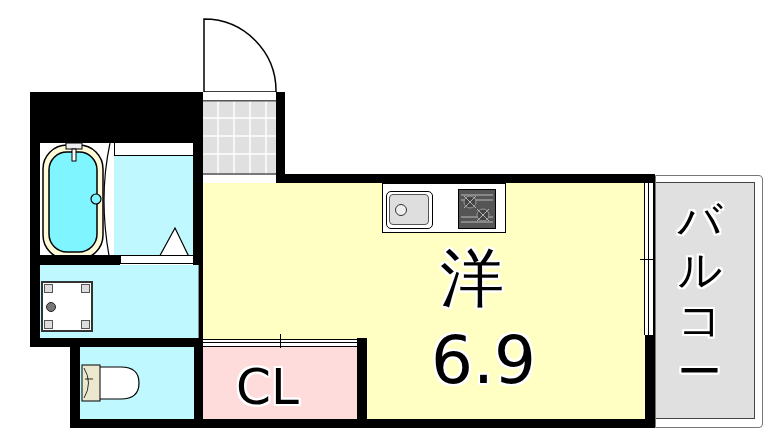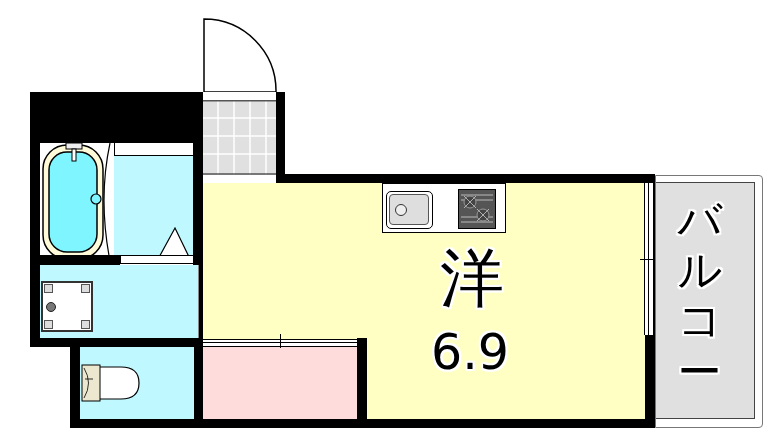--- a/index.html
+++ b/index.html
@@ -127,17 +127,18 @@
     <line x1="4" y1="15" x2="12" y2="15" stroke="#000" stroke-width="0.8"></line>
   </svg>
   <div class="abs wall" style="left:194px;top:338px;width:9px;height:90px;"></div>
 
   <div class="abs" style="left:203px;top:347px;width:154px;height:72px;background:#ffdcdc;"></div>
   <div class="abs" style="left:203px;top:339px;width:154px;height:8px;background:#fff;border-top:1px solid #000;border-bottom:1px solid #000;">
     <div class="abs" style="left:0;top:2px;width:154px;height:1px;background:#000;"></div>
   </div>
   <div class="abs" style="left:280px;top:334px;width:1px;height:14px;background:#000;"></div>
   <div class="abs wall" style="left:357px;top:338px;width:10px;height:90px;"></div>
+  <div class="label" style="left:236px;top:362px;font-size:50px;">CL</div>
 
   <div class="label" style="left:440px;top:246px;font-size:64px;">洋</div>
-  <div class="label" style="left:431px;top:328px;font-size:49px;">6.9</div>
+  <div class="label" style="left:431px;top:328px;font-size:66px;">6.9</div>
 
 </div>
 
 </body></html>

